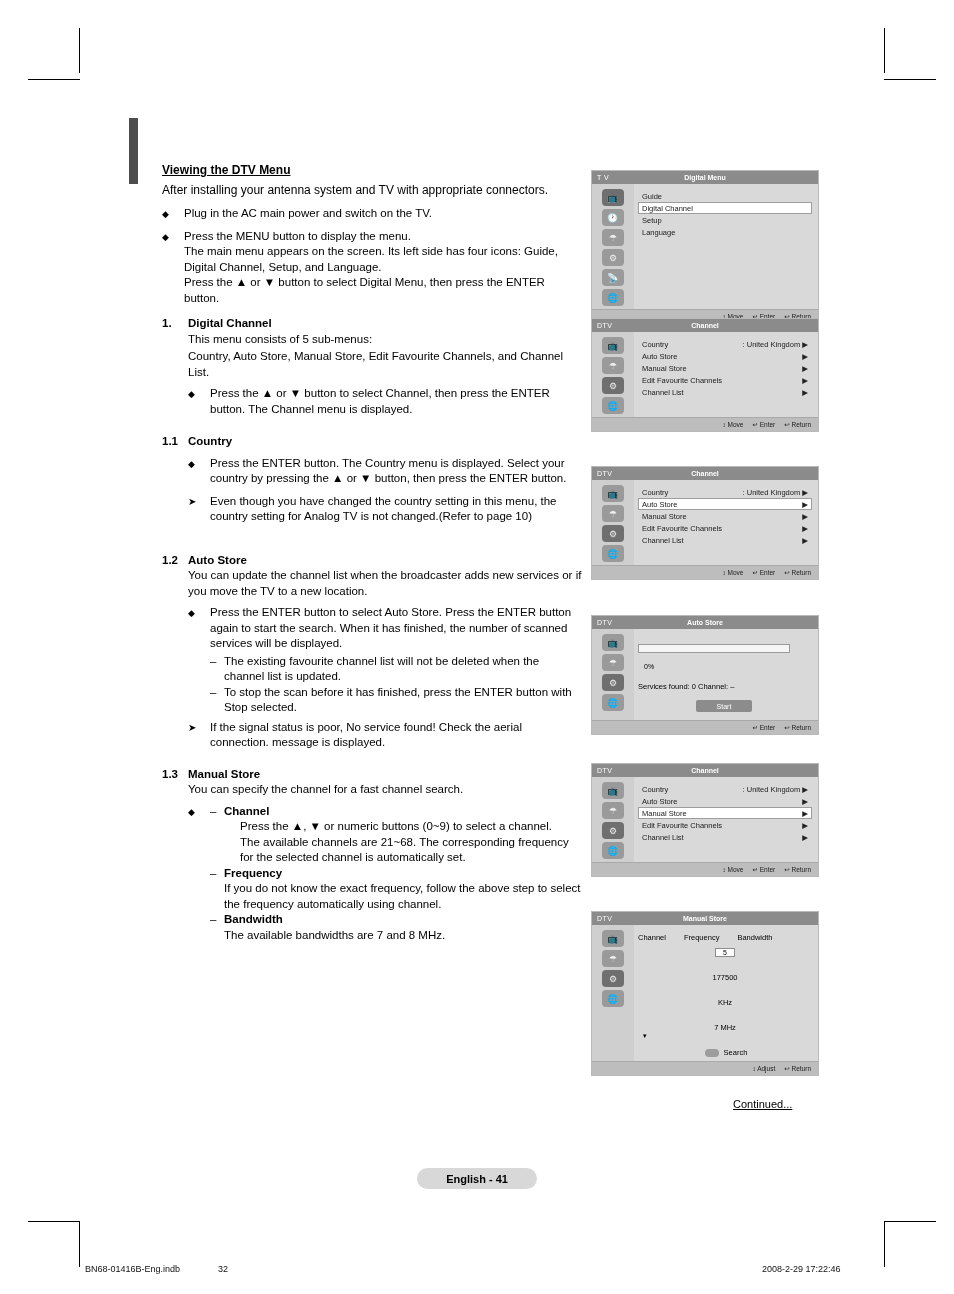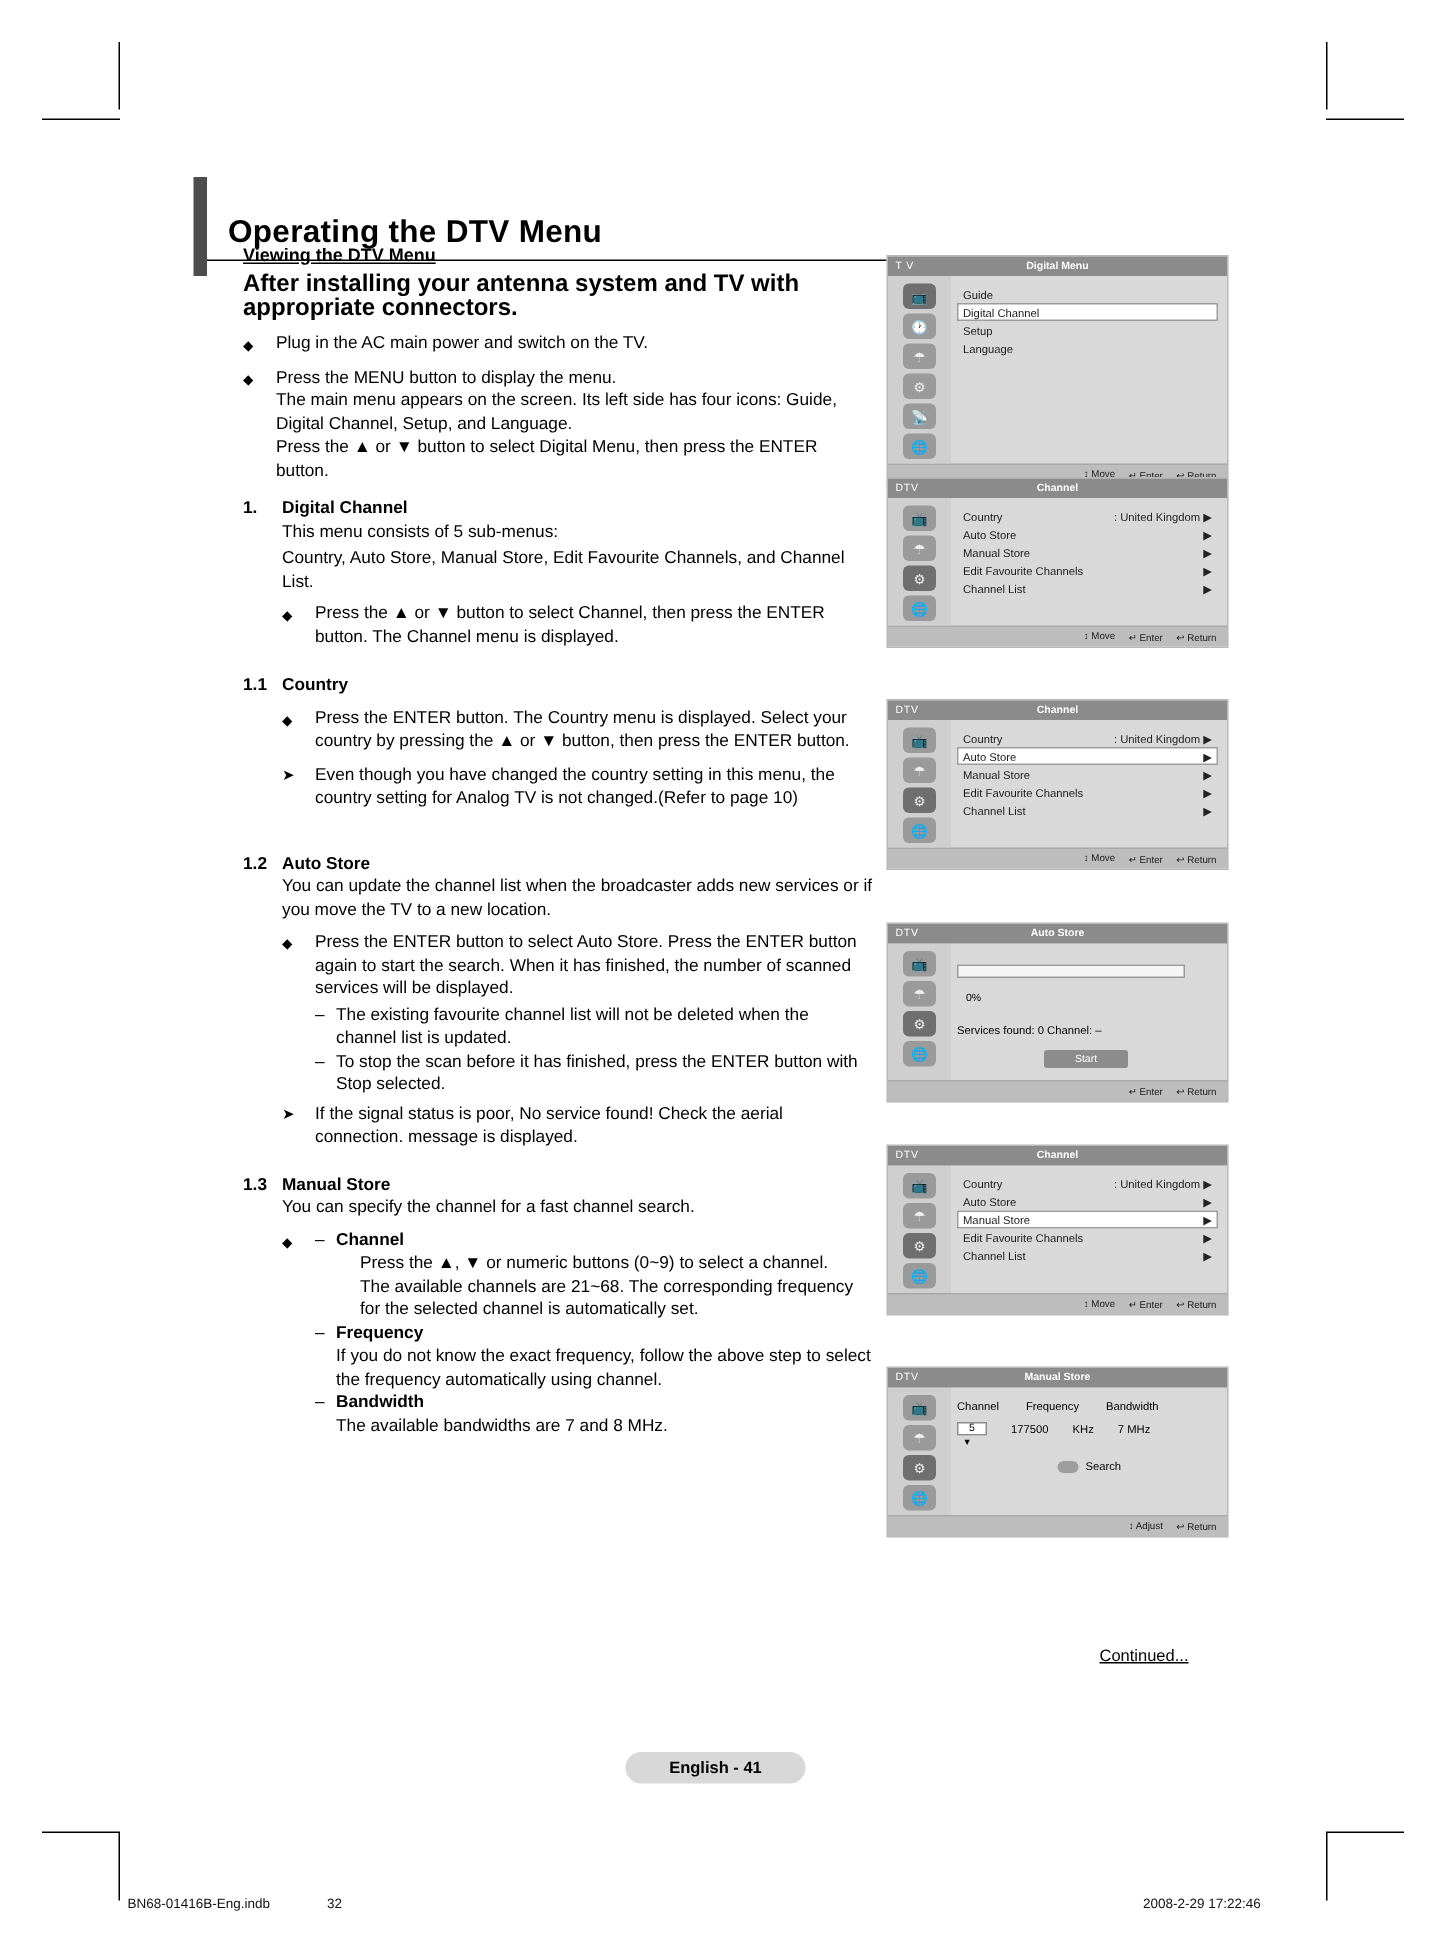--- a/index.html
+++ b/index.html
@@ -14,21 +14,21 @@
   .crop{position:absolute;background:#000;}
   .title-bar{display:flex;align-items:center;}
   .title-mark{width:9px;height:66px;background:#4d4d4d;margin-right:0px;}
   h1{font-size:21px;font-weight:bold;margin:0;padding:0 0 6px 14px;letter-spacing:.2px;}
   .title-wrap{flex:1;border-bottom:1.5px solid #000;padding-top:14px;}
 
   .col{position:absolute;left:162px;top:163px;width:420px;font-size:11.5px;line-height:15.5px;}
   .sub-head{font-weight:bold;font-size:12px;text-decoration:underline;margin-bottom:3px;}
   .bold{font-weight:bold;}
   .para{margin:0 0 2px 0;}
-  .strong-para{font-weight:bold;font-size:16px;line-height:16px;margin:2px 0 8px 0;}
+  .strong-para{font-weight:normal;font-size:12px;line-height:16px;margin:2px 0 8px 0;}
 
   .bullet-row{display:flex;margin:0 0 7px 0;}
   .bullet-row .b{width:22px;flex:none;font-size:9px;line-height:16px;}
   .bullet-row .t{flex:1;}
 
   .sec{display:flex;margin-top:10px;}
   .sec .num{width:26px;flex:none;font-weight:bold;}
   .sec .body{flex:1;}
   .sec-title{font-weight:bold;}
   .dash-row{display:flex;}
@@ -59,21 +59,21 @@
 
   .progress-wrap{padding:10px 8px 4px 4px;}
   .bar{height:7px;background:#f5f5f5;border:1px solid #9a9a9a;width:150px;display:inline-block;vertical-align:middle;}
   .pct{font-size:7px;margin-left:6px;vertical-align:middle;}
   .found{font-size:7.5px;margin-top:7px;}
   .start-btn{margin:9px auto 4px auto;width:56px;height:12px;background:#8c8c8c;color:#fff;font-size:7px;
              display:flex;align-items:center;justify-content:center;border-radius:2px;}
 
   .ms-grid{font-size:7.5px;padding:8px 6px 2px 4px;}
   .ms-head{display:flex;gap:18px;margin-bottom:6px;}
-  .ms-val{display:flex;gap:16px;align-items:center;}
+  .ms-val{display:flex;gap:16px;align-items:center;flex-direction:column;}
   .chanbox{border:1px solid #8d8d8d;background:#fff;width:18px;text-align:center;font-size:7px;}
   .search-row{display:flex;align-items:center;justify-content:center;gap:5px;font-size:7.5px;padding:6px 0 4px 0;}
   .oval{width:14px;height:8px;border-radius:5px;background:#9d9d9d;}
 
   .continued{position:absolute;left:733px;top:1098px;font-size:11px;text-decoration:underline;}
   .pagebadge{position:absolute;left:417px;top:1168px;width:120px;height:21px;background:#d8d8d8;
              border-radius:11px;display:flex;align-items:center;justify-content:center;
              font-size:11px;font-weight:bold;}
   .footer{position:absolute;bottom:30px;left:0;width:954px;font-size:9px;color:#111;}
   .footer .l{position:absolute;left:85px;}
@@ -89,23 +89,20 @@
   <div class="crop" style="left:884px;top:28px;width:1px;height:45px;"></div>
   <div class="crop" style="left:28px;top:79px;width:52px;height:1px;"></div>
   <div class="crop" style="left:884px;top:79px;width:52px;height:1px;"></div>
   <div class="crop" style="left:79px;top:1222px;width:1px;height:45px;"></div>
   <div class="crop" style="left:884px;top:1222px;width:1px;height:45px;"></div>
   <div class="crop" style="left:28px;top:1221px;width:52px;height:1px;"></div>
   <div class="crop" style="left:884px;top:1221px;width:52px;height:1px;"></div>
 
   <div class="title-bar" style="position:absolute;left:129px;top:118px;width:687px;">
     <div class="title-mark"></div>
-    <div class="title-wrap">
-      <h1>Operating the DTV Menu</h1>
-    </div>
   </div>
 
   <div class="col">
 
     <div class="sub-head">Viewing the DTV Menu</div>
     <div class="strong-para">After installing your antenna system and TV with appropriate connectors.</div>
 
     <div class="bullet-row">
       <div class="b">◆</div>
       <div class="t">Plug in the AC main power and switch on the TV.</div>

